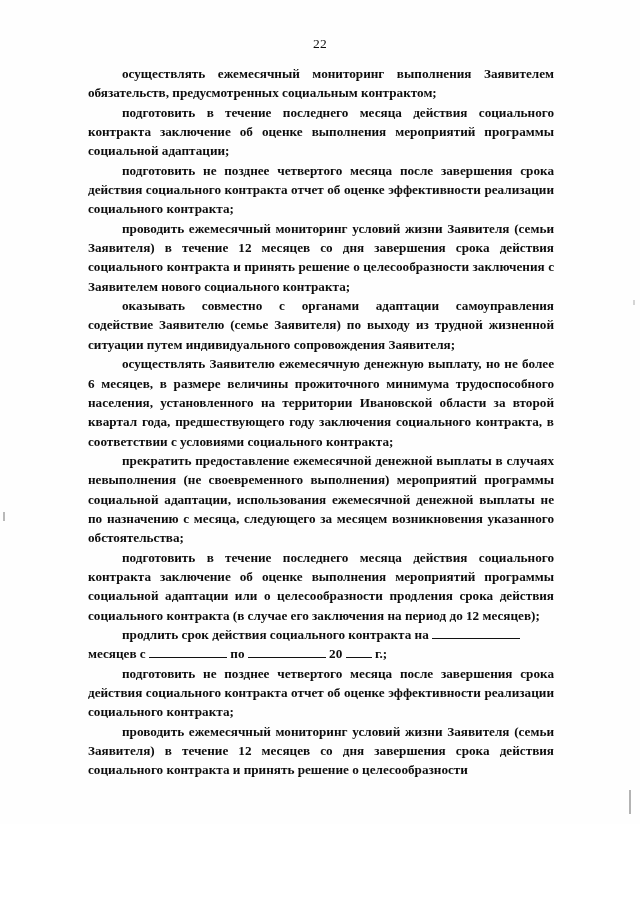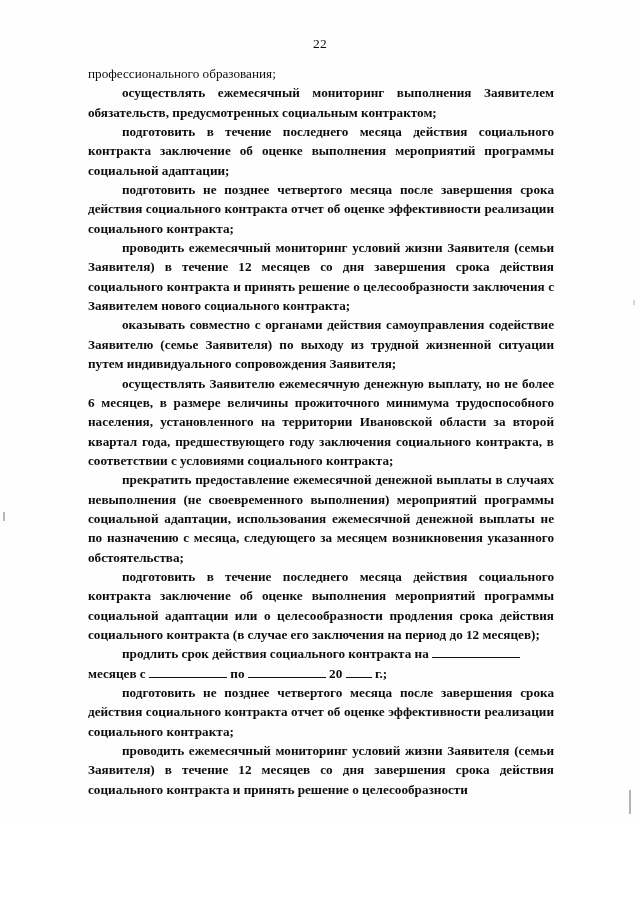--- a/index.html
+++ b/index.html
@@ -76,26 +76,25 @@
 </style>
 </head>
 <body>
 
 <div class="page">
 
   <div class="page-number">22</div>
 
   <div class="body-text">
 
-    <p class="para">профессионального образования;</p>
     <p class="para indent">осуществлять ежемесячный мониторинг выполнения Заявителем обязательств, предусмотренных социальным контрактом;</p>
     <p class="para indent">подготовить в течение последнего месяца действия социального контракта заключение об оценке выполнения мероприятий программы социальной адаптации;</p>
     <p class="para indent">подготовить не позднее четвертого месяца после завершения срока действия социального контракта отчет об оценке эффективности реализации социального контракта;</p>
     <p class="para indent">проводить ежемесячный мониторинг условий жизни Заявителя (семьи Заявителя) в течение 12 месяцев со дня завершения срока действия социального контракта и принять решение о целесообразности заключения с Заявителем нового социального контракта;</p>
-    <p class="para indent">оказывать совместно с органами действия самоуправления содействие Заявителю (семье Заявителя) по выходу из трудной жизненной ситуации путем индивидуального сопровождения Заявителя;</p>
+    <p class="para indent">оказывать совместно с органами адаптации самоуправления содействие Заявителю (семье Заявителя) по выходу из трудной жизненной ситуации путем индивидуального сопровождения Заявителя;</p>
     <p class="para indent">осуществлять Заявителю ежемесячную денежную выплату, но не более 6 месяцев, в размере величины прожиточного минимума трудоспособного населения, установленного на территории Ивановской области за второй квартал года, предшествующего году заключения социального контракта, в соответствии с условиями социального контракта;</p>
     <p class="para indent">прекратить предоставление ежемесячной денежной выплаты в случаях невыполнения (не своевременного выполнения) мероприятий программы социальной адаптации, использования ежемесячной денежной выплаты не по назначению с месяца, следующего за месяцем возникновения указанного обстоятельства;</p>
     <p class="para indent">подготовить в течение последнего месяца действия социального контракта заключение об оценке выполнения мероприятий программы социальной адаптации или о целесообразности продления срока действия социального контракта (в случае его заключения на период до 12 месяцев);</p>
 
     <p class="para indent">
       <span>продлить срок действия социального контракта на</span>
       <span class="fill w-mid"></span>
       <br>
       <span>месяцев с</span>
       <span class="fill w-long"></span>

